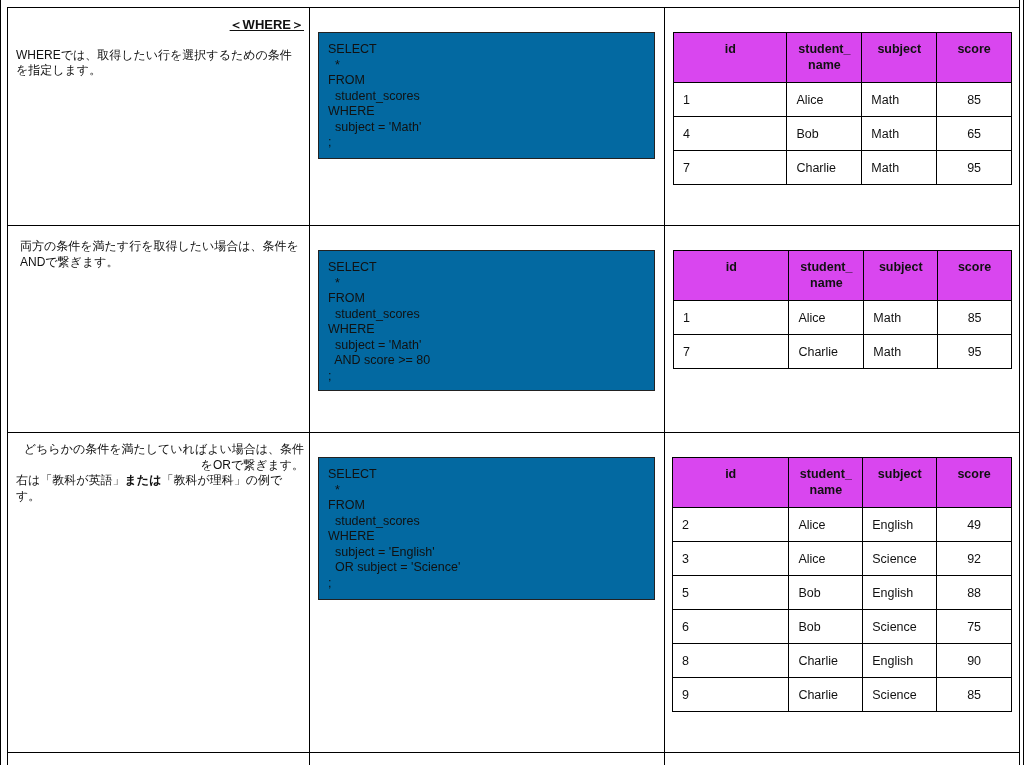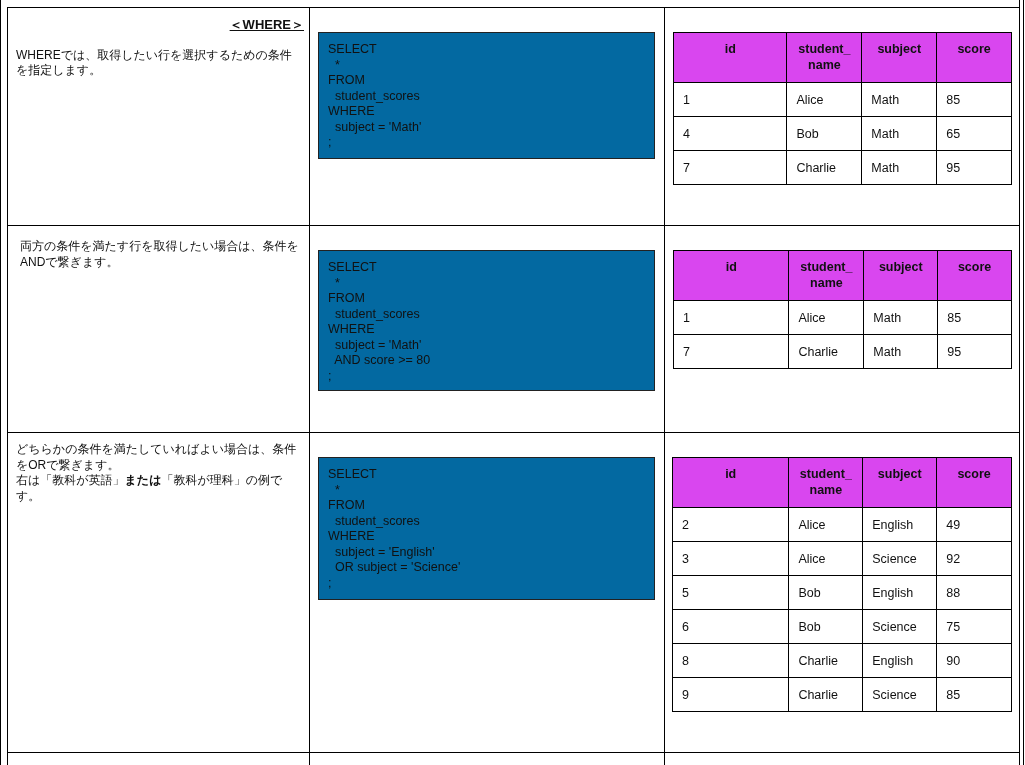--- a/index.html
+++ b/index.html
@@ -10,21 +10,21 @@
   .desc { font-size:12px; line-height:15.5px; padding:0; }
   .desc p { margin:0 0 15px 0; }
   .desc .title { font-weight:bold; text-decoration:underline; font-size:13px; margin-bottom:15px;text-align:right; }
   .desc b { font-weight:bold; }
   .code { position:absolute; background:#0369a1; border:1px solid #222; box-sizing:border-box;
           font-size:12.5px; line-height:15.5px; padding:9px 9px; white-space:pre; }
   table.res { position:absolute; border-collapse:collapse; font-size:12.5px; }
   table.res th, table.res td { border:1px solid #000; box-sizing:border-box; }
   table.res th { background:#d946ef; font-weight:bold; vertical-align:top; padding:9px 4px 0 4px; text-align:center; height:50px; line-height:15.5px; }
   table.res td { height:34px; padding:0 9px; vertical-align:middle; }
-  table.res td.num { text-align:left; }
+  table.res td.num { text-align:center; }
 </style>
 </head>
 <body>
 
 <div class="line" style="left:0;top:0;width:1px;height:765px;"></div>
 <div class="line" style="left:7px;top:7px;width:1px;height:758px;"></div>
 <div class="line" style="left:1019px;top:0;width:1px;height:765px;"></div>
 <div class="line" style="left:1023px;top:0;width:1px;height:765px;"></div>
 <div class="line" style="left:7px;top:7px;width:1013px;height:1px;"></div>
 <div class="line" style="left:309px;top:7px;width:1px;height:758px;"></div>
@@ -113,21 +113,21 @@
   <tr>
     <td>7</td>
     <td>Charlie</td>
     <td>Math</td>
     <td class="num">95</td>
   </tr>
 </tbody>
   </table>
 
 <div class="cell desc" style="left:16px;top:442px;width:288px;">
-  <p style="margin:0;">どちらかの条件を満たしていればよい場合は、条件をORで繋ぎます。</p>
+  <p style="margin:0;text-align:right;">どちらかの条件を満たしていればよい場合は、条件をORで繋ぎます。</p>
   <p><span>右は「教科が英語」</span><b>または</b><span>「教科が理科」の例です。</span></p>
 </div>
 <div class="code" style="left:318px;top:457px;width:337px;height:143px;">SELECT
   *
 FROM
   student_scores
 WHERE
   subject = 'English'
   OR subject = 'Science'
 ;</div>

